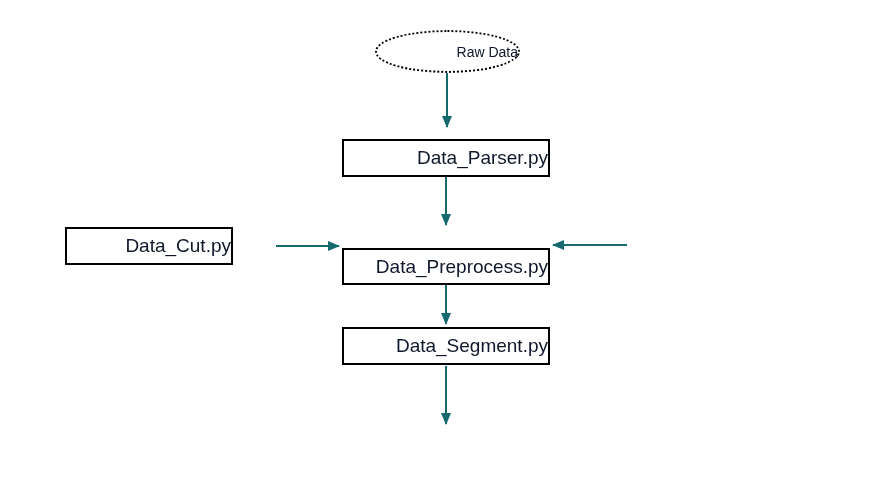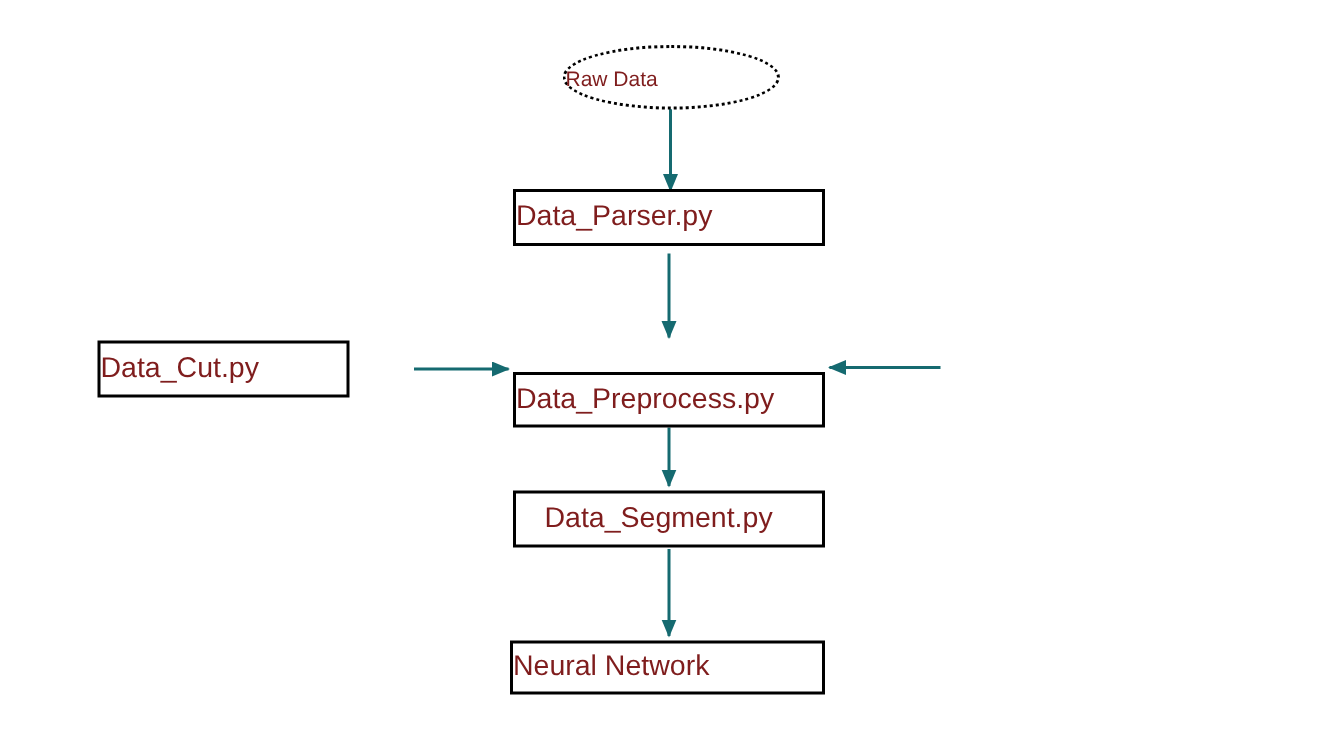--- a/index.html
+++ b/index.html
@@ -19,37 +19,37 @@
     position: absolute;
     left: 0;
     top: 0;
     width: 892px;
     height: 495px;
   }
   .node {
     position: absolute;
     display: flex;
     align-items: center;
-    justify-content: flex-start;
+    justify-content: flex-end;
     box-sizing: border-box;
     background: #ffffff;
-    color: #7f1d1d;
+    color: #0f172a;
   }
   .node.rect {
     border: 2px solid #000000;
     font-size: 19px;
   }
   .node.ellipse {
     border: 2px dotted #000000;
     border-radius: 50%;
     font-size: 14px;
   }
   
   #node-raw-data    { left: 375px; top: 30px;  width: 145px; height: 43px; }
-  #node-parser      { left: 342px; top: 126px; width: 208px; height: 38px; }
+  #node-parser      { left: 342px; top: 139px; width: 208px; height: 38px; }
   #node-cut         { left: 65px;  top: 227px; width: 168px; height: 38px; }
   #node-preprocess  { left: 342px; top: 228px; width: 208px; height: 37px; margin-top: 20px; }
   #node-filter      { left: 628px; top: 225px; width: 208px; height: 38px; }
   #node-segment     { left: 342px; top: 327px; width: 208px; height: 38px; padding-left: 19px; }
   #node-neural      { left: 340px; top: 427px; width: 210px; height: 36px; }
 </style>
 </head>
 <body>
 
 <div class="canvas">
@@ -82,17 +82,14 @@
 
   <div id="node-preprocess" class="node rect">
     <span>Data_Preprocess.py</span>
   </div>
 
 
   <div id="node-segment" class="node rect">
     <span>Data_Segment.py</span>
   </div>
 
-  <div id="node-neural" class="node rect">
-    <span>Neural Network</span>
-  </div>
 
 </div>
 
 </body></html>

